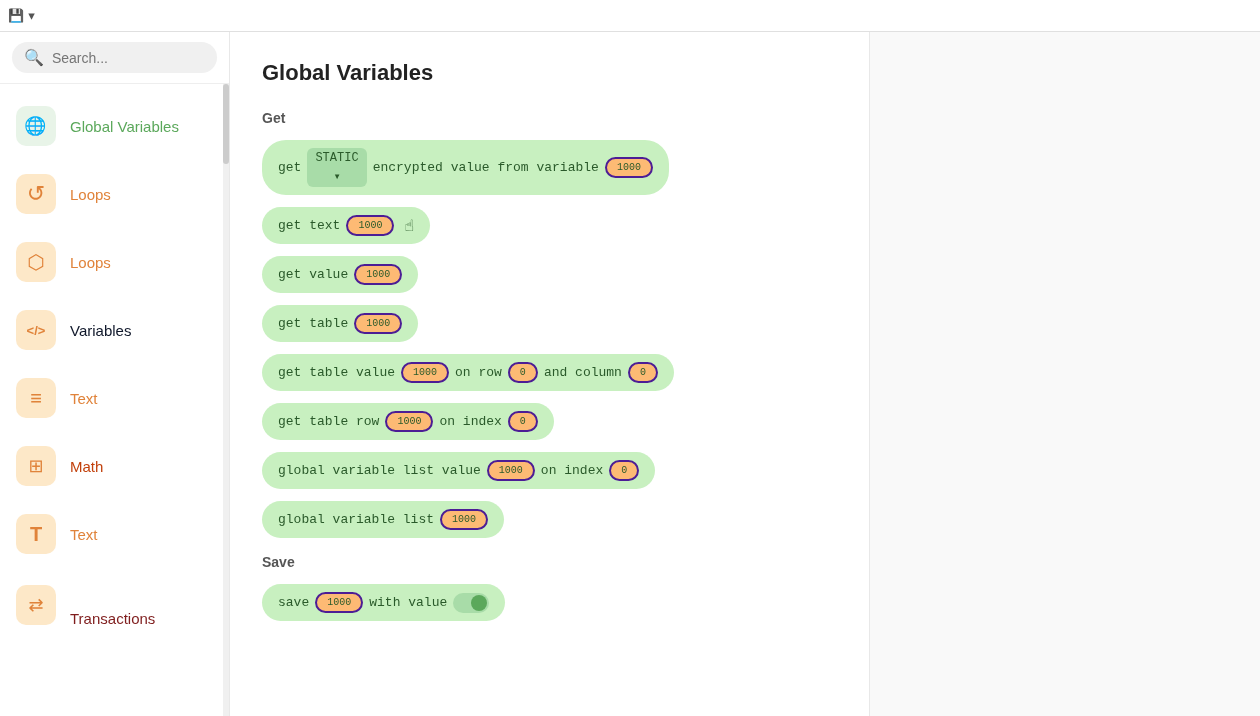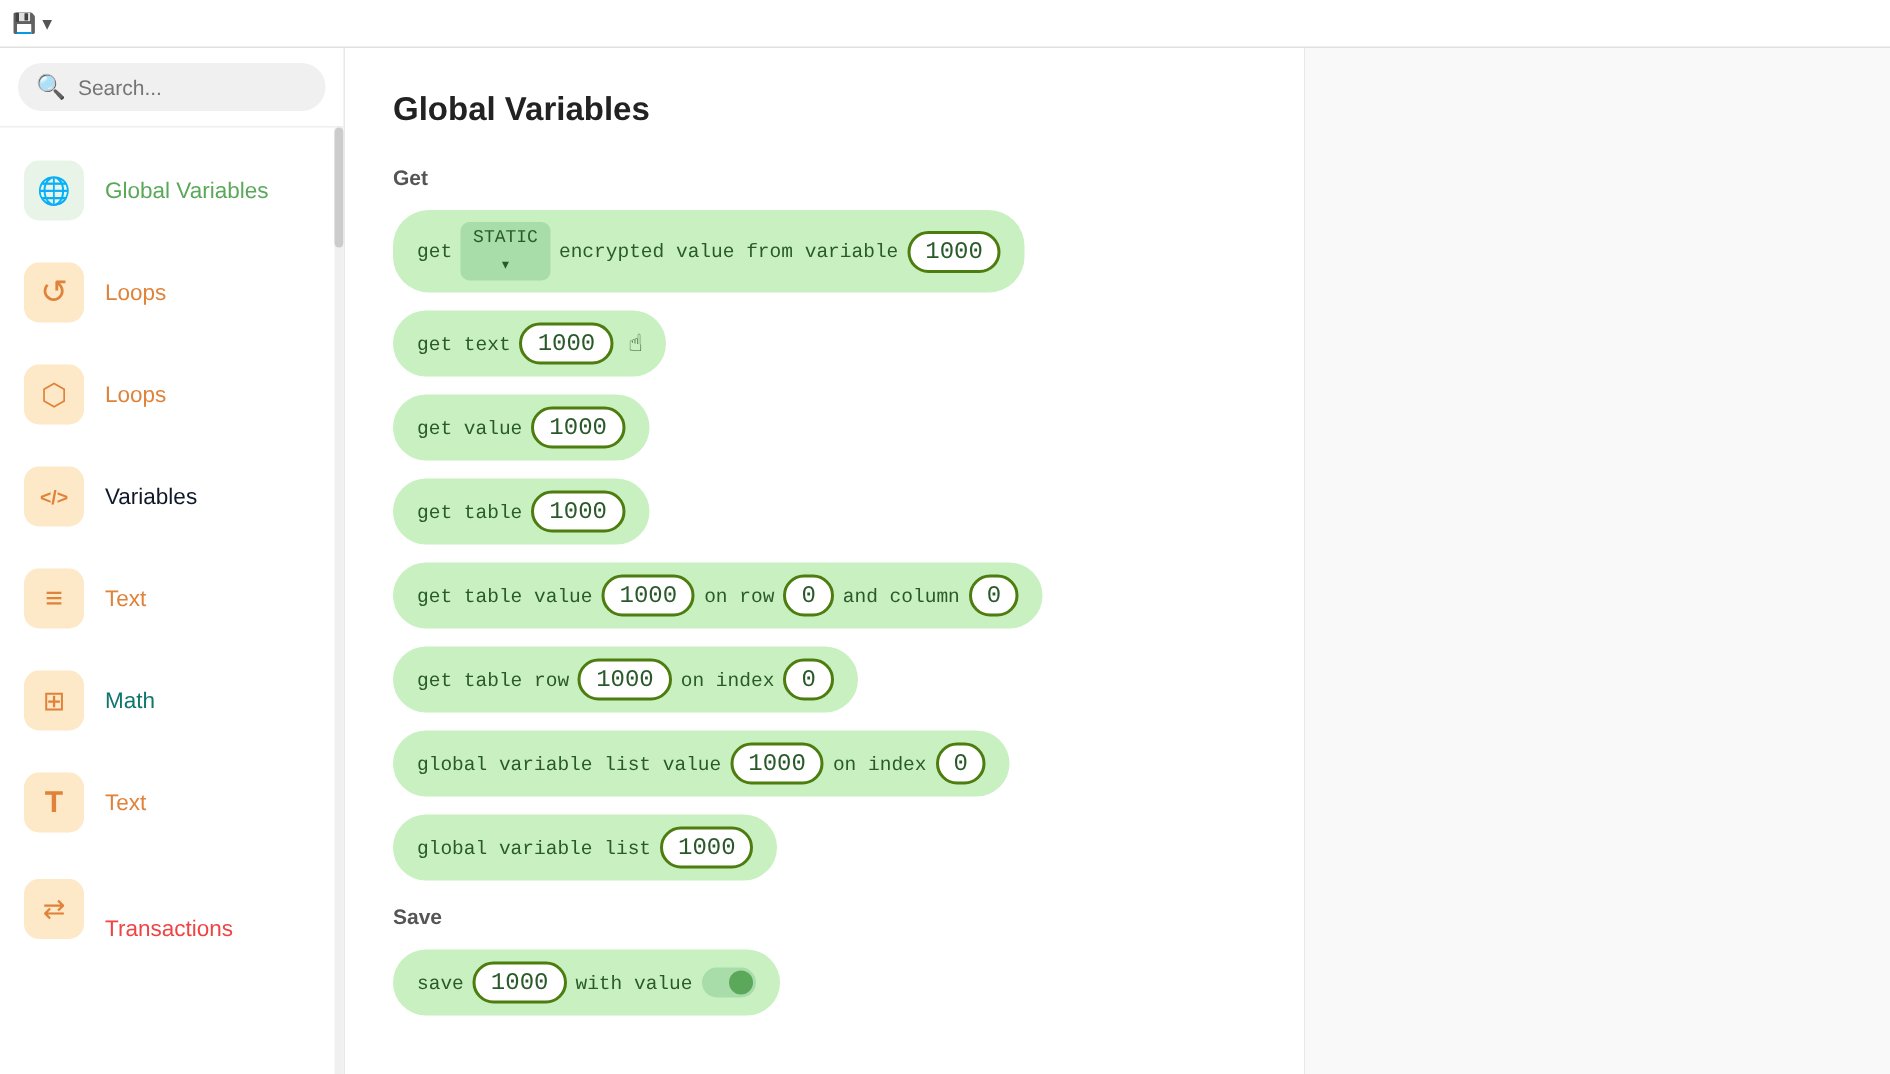--- a/index.html
+++ b/index.html
@@ -108,23 +108,23 @@
     .icon-math { background: #fde8c8; color: #e0833a; }
     .icon-text { background: #fde8c8; color: #e0833a; }
     .icon-transactions { background: #fde8c8; color: #e0833a; }
 
     .label-global { color: #5ba85b; }
     .label-loops { color: #e0833a; }
     .label-branch { color: #e0833a; }
     .label-functions { color: #9b5dd4; }
     .label-variables { color: #0f172a; }
     .label-list { color: #e0833a; }
-    .label-math { color: #0f766e; }
+    .label-math { color: #c2410c; }
     .label-text { color: #e0833a; }
-    .label-transactions { color: #ef4444; margin-top: 28px; }
+    .label-transactions { color: #7f1d1d; margin-top: 28px; }
 
     
     .sidebar-scroll-area {
       flex: 1;
       display: flex;
       flex-direction: column;
       position: relative;
     }
 
     .scroll-track {
@@ -181,25 +181,25 @@
       border-radius: 24px;
       padding: 8px 16px;
       gap: 6px;
       font-family: 'Courier New', monospace;
       font-size: 13px;
       color: #2a5a2a;
       white-space: nowrap;
     }
 
     .block-pill {
-      background: #ffffff;
-      border: 2px solid #4d7c0f;
+      background: #fdba74;
+      border: 2px solid #4c1d95;
       border-radius: 20px;
       padding: 3px 10px;
-      font-size: 16px;
+      font-size: 10px;
       color: #2a5a2a;
       font-family: 'Courier New', monospace;
     }
 
     .block-dropdown {
       background: #a8dca8;
       border-radius: 6px;
       padding: 3px 8px;
       font-size: 12px;
       color: #2a5a2a;

